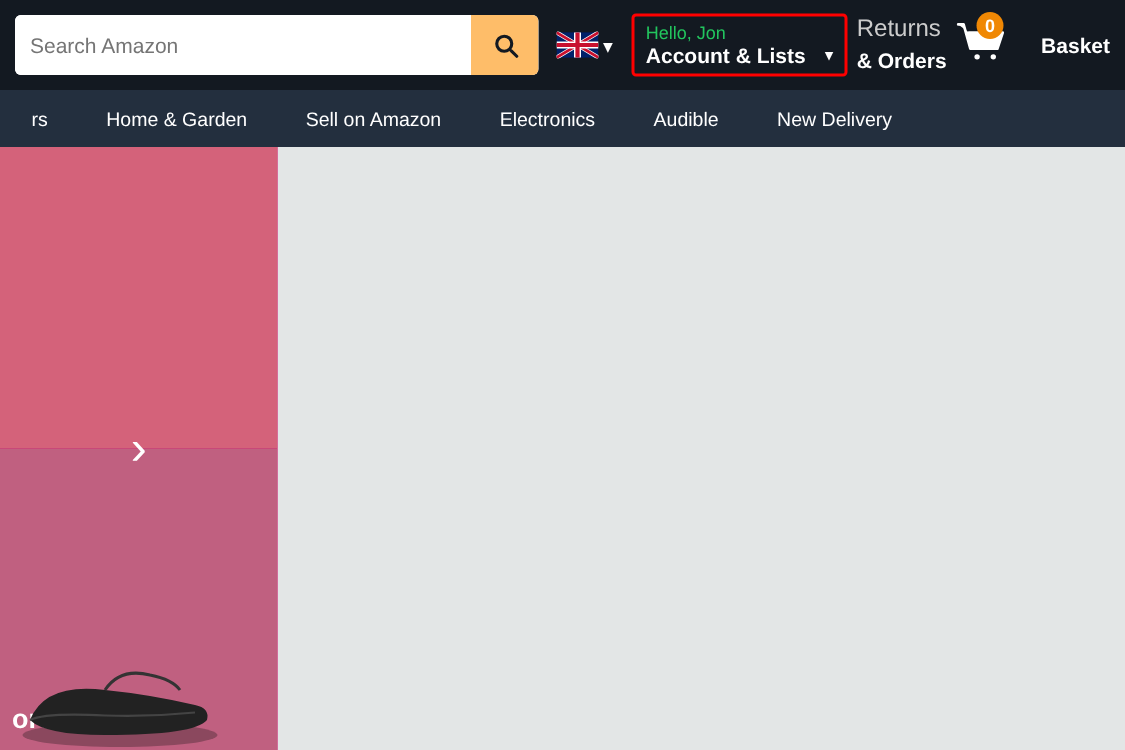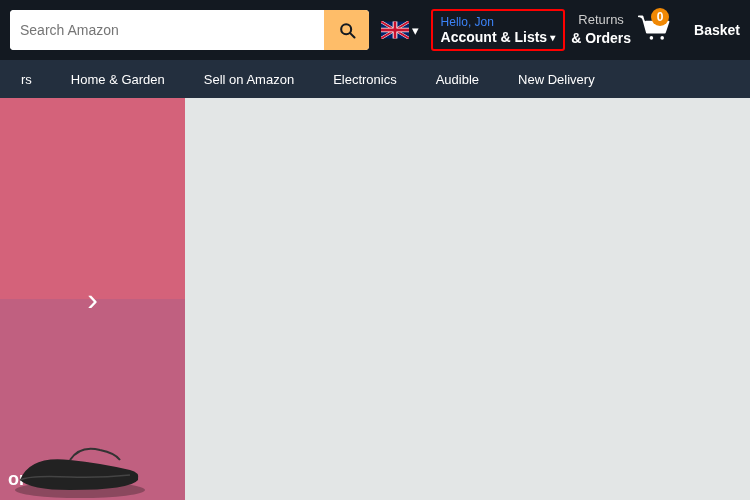--- a/index.html
+++ b/index.html
@@ -79,53 +79,52 @@
 
     .account-lists-box {
       border: 2px solid red;
       border-radius: 3px;
       padding: 4px 8px;
       cursor: pointer;
       flex-shrink: 0;
     }
 
     .account-hello {
-      color: #3b82f6;
+      color: #22c55e;
       font-size: 12px;
       display: block;
     }
 
     .account-main {
       color: white;
       font-size: 14px;
       font-weight: bold;
       display: flex;
       align-items: center;
-      gap: 3px;
+      gap: 13px;
     }
 
     .chevron-down {
       font-size: 10px;
       color: white;
     }
 
     .returns-orders {
       display: flex;
       flex-direction: column;
       color: white;
       font-size: 12px;
       cursor: pointer;
       flex-shrink: 0;
       line-height: 1.4;
     }
 
     .returns-orders .top-line {
       color: #ccc;
-      font-size: 13px;
-      text-align: center;
+      font-size: 16px;
     }
 
     .returns-orders .bottom-line {
       font-weight: bold;
       font-size: 14px;
     }
 
     .basket-area {
       display: flex;
       align-items: center;

